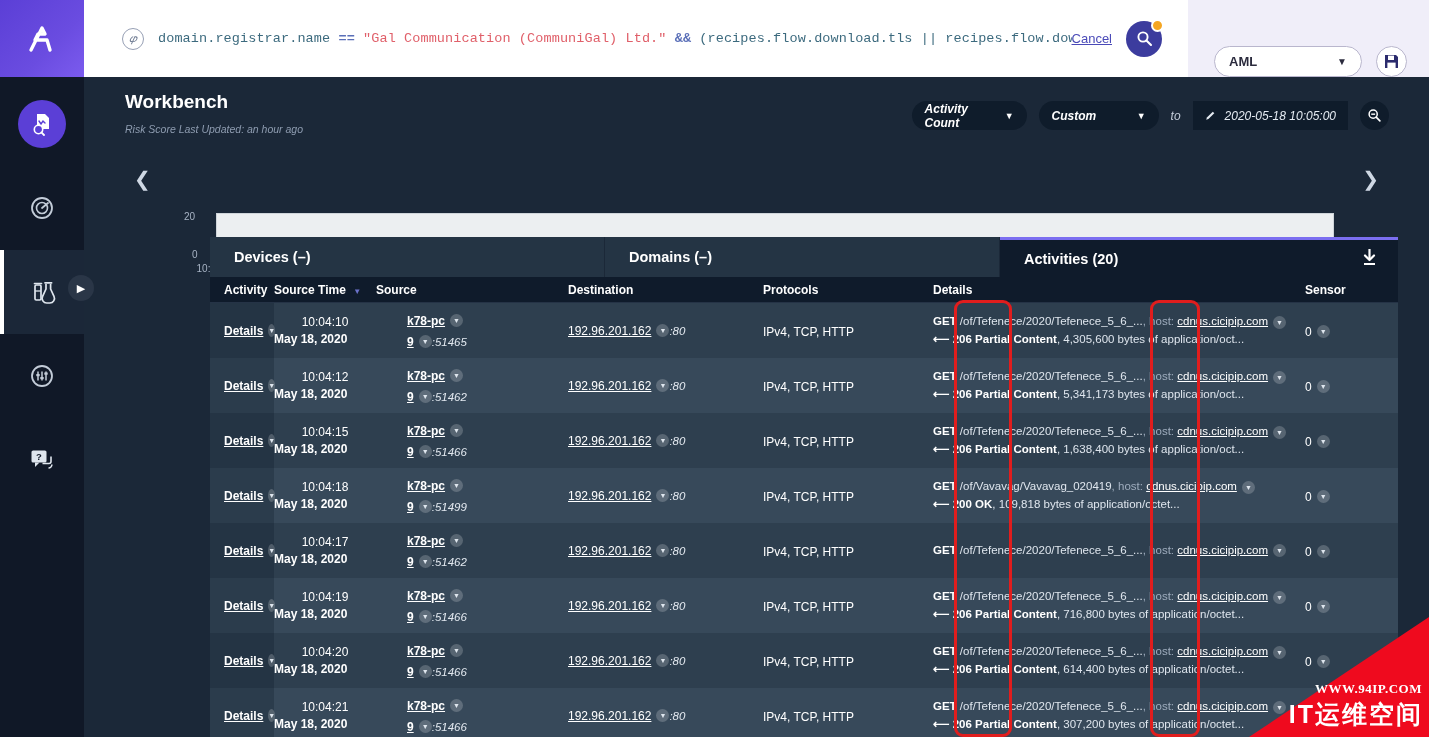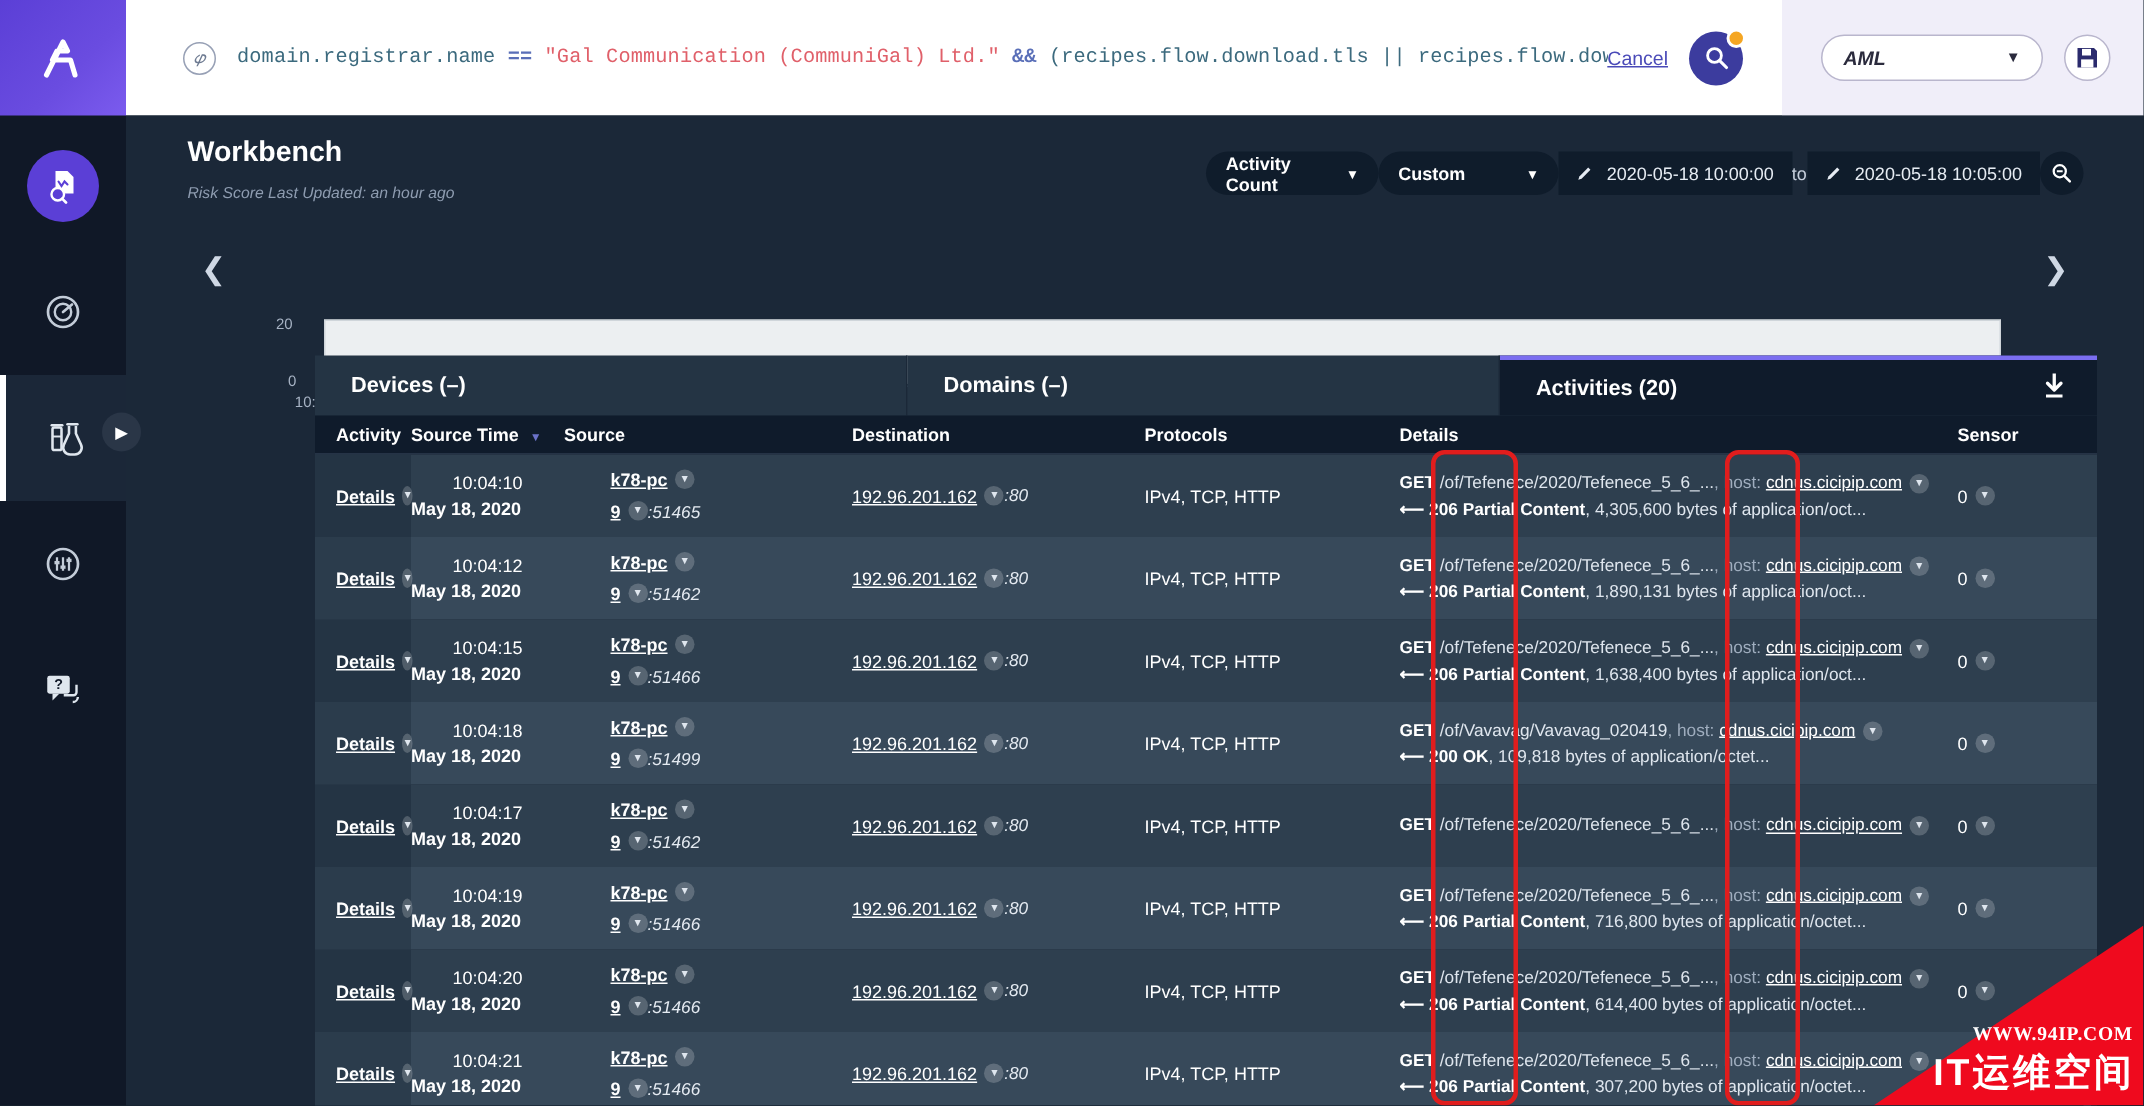--- a/index.html
+++ b/index.html
@@ -76,21 +76,21 @@
     background: #3c3c9e; flex: 0 0 auto; margin-right: 26px;
     display:flex; align-items:center; justify-content:center;
   }
   #search-btn .badge {
     position: absolute; right: -2px; top: -2px;
     width: 13px; height: 13px; border-radius: 50%;
     background: #f5a623; border: 2px solid #fff;
   }
   #qb-right {
     height: 77px; background: #f0eef9; flex: 0 0 auto;
-    display: flex; align-items: center; padding: 0 22px 0 26px; font-style: italic;
+    display: flex; align-items: flex-end; padding: 0 22px 0 26px;
   }
   #aml-select {
     width: 148px; height: 31px; border-radius: 16px;
     border: 1px solid #b9b6cd; background: #fff;
     display:flex; align-items:center; justify-content:space-between;
     padding: 0 14px; font-size: 13px; color: #2b2b3d; font-weight: bold;
   }
   #save-btn {
     margin-left: 14px; width: 31px; height: 31px; border-radius: 50%;
     border: 1px solid #b9b6cd; background: #fff;
@@ -106,21 +106,21 @@
   #wb-title {
     position: absolute; left: 41px; top: 14px;
     font-size: 19px; font-weight: bold; color: #ffffff;
   }
   #wb-sub {
     position: absolute; left: 41px; top: 46px;
     font-size: 10.5px; color: #8e9cb0; font-style: italic;
   }
   #wb-controls {
     position: absolute; right: 40px; top: 24px;
-    display: flex; align-items: center; 
+    display: flex; align-items: center; gap: 12px; font-style: italic;
   }
   .pill {
     height: 29px; border-radius: 15px; background: #0f1c2b;
     display:flex; align-items:center; justify-content:space-between;
     padding: 0 13px; color: #fff; font-size: 12px; font-weight: bold;
     gap: 12px;
   }
   .datebox {
     height: 29px; background: #0f1c2b;
     display:flex; align-items:center; gap: 9px;
@@ -362,26 +362,20 @@
       <div id="wb-sub">Risk Score Last Updated:  an hour ago</div>
 
       <div id="wb-controls">
         <div class="pill" style="width:115px;">
           <span>Activity Count</span>
           <span style="font-size:9px;">▼</span>
         </div>
         <div class="pill" style="width:120px;text-align:right;">
           <span>Custom</span>
           <span style="font-size:9px;">▼</span>
-        </div>
-        <div class="datebox">
-          <svg width="11" height="11" viewBox="0 0 11 11">
-            <path d="M1.2 9.8 L1.9 7.6 L7.8 1.7 L9.3 3.2 L3.4 9.1 Z" fill="#e6ecf3"></path>
-          </svg>
-          <span>2020-05-18 10:00:00</span>
         </div>
         <span id="to-label">to</span>
         <div class="datebox">
           <svg width="11" height="11" viewBox="0 0 11 11">
             <path d="M1.2 9.8 L1.9 7.6 L7.8 1.7 L9.3 3.2 L3.4 9.1 Z" fill="#e6ecf3"></path>
           </svg>
           <span>2020-05-18 10:05:00</span>
         </div>
         <div id="zoom-out-btn">
           <svg width="15" height="15" viewBox="0 0 17 17">
@@ -491,21 +485,21 @@
               <div style="margin-top:3px;"><a href="#" class="link-u">9</a><span class="chev">▼</span><span class="port">:51462</span></div>
             </div>
             <div class="c-dest dest-line">
               <a href="#" class="dest-ip">192.96.201.162</a>
               <span class="chev">▼</span>
               <span class="port">:80</span>
             </div>
             <div class="c-proto"><span class="proto">IPv4, TCP, HTTP</span></div>
             <div class="c-details">
               <div class="d-line"><b>GET</b> <span>/of/Tefenece/2020/Tefenece_5_6_...</span><span class="d-host-label">, host:</span> <a href="#" class="d-host">cdnus.cicipip.com</a><span class="chev">▼</span></div>
-              <div class="d-line" style="margin-top:3px;"><span class="d-arrow">⟵</span> <b>206 Partial Content</b><span>, 1,890,131 bytes of application/oct...</span></div>
+              <div class="d-line" style="margin-top:3px;"><span class="d-arrow">⟵</span> <b>206 Partial Content</b><span>, 5,341,173 bytes of application/oct...</span></div>
             </div>
             <div class="c-sensor"><span class="sensor-val">0</span><span class="chev">▼</span></div>
           </div>
           <div class="row odd">
             <div class="c-activity">
               <a href="#" class="details-link">Details</a>
               <span class="chev">▼</span>
             </div>
             <div class="c-start">
               <div class="t1">10:04:15</div>

